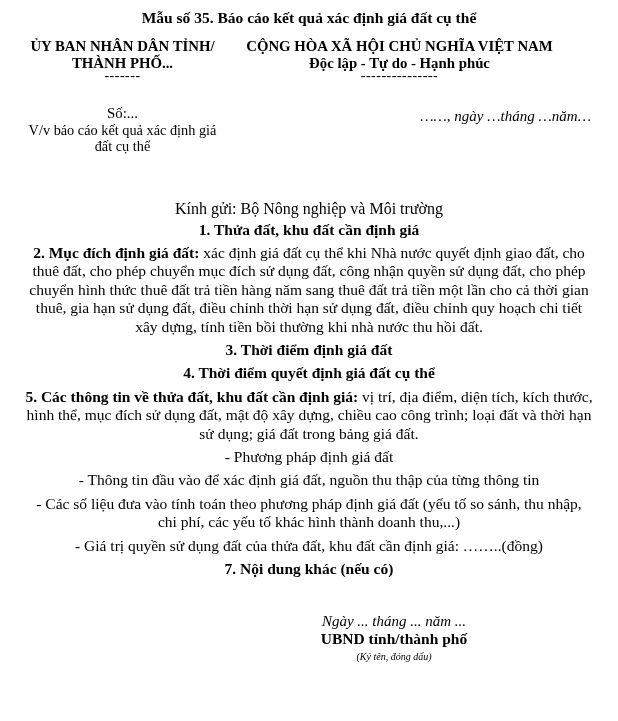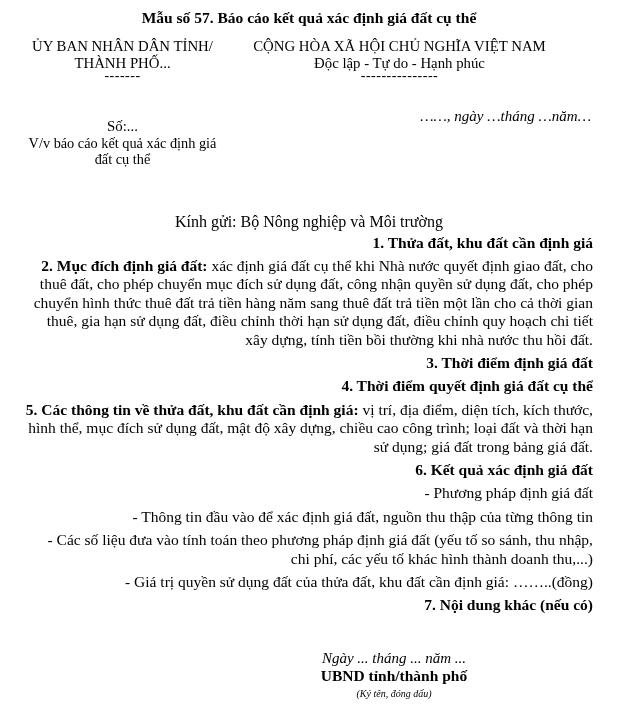--- a/index.html
+++ b/index.html
@@ -33,31 +33,31 @@
     width: 195px;
     text-align: center;
   }
   .hcol-right {
     flex: 1;
     text-align: center;
     padding-left: 10px;
     padding-right: 24px;
   }
   .org-line, .nat-line {
-    font-weight: normal;
+    font-weight: bold;
     font-size: 14.8px;
     line-height: 16.5px;
   }
   .divider {
     font-size: 14px;
     line-height: 10px;
     letter-spacing: 0.5px;
   }
   .number-line {
-    margin-top: 37px;
+    margin-top: 24px;
     font-size: 14.8px;
     line-height: 16.5px;
   }
   .subject {
     font-size: 14.3px;
     line-height: 16.5px;
   }
   .date-line {
     margin-top: 27px;
     margin-right: -22px;
@@ -72,21 +72,21 @@
     font-size: 16px;
     line-height: 19px;
   }
   .doc-body {
     margin-top: 3px;
   }
   .para {
     margin: 0 0 5px 0;
     font-size: 15.5px;
     line-height: 18.4px;
-    text-align: right;
+    text-align: center;
   }
   .para b {
     font-weight: bold;
   }
   .sig-block {
     margin: 34px 64px 0 auto;
     width: 270px;
     text-align: center;
   }
   .sig-date {
@@ -103,21 +103,21 @@
     font-style: italic;
     font-size: 10px;
     line-height: 18px;
   }
 </style>
 </head>
 <body>
 
 <div class="page">
 
-  <div class="form-title">Mẫu số 57. Báo cáo kết quả xác định giá đất cụ thể</div>
+  <div class="form-title">Mẫu số 35. Báo cáo kết quả xác định giá đất cụ thể</div>
 
   <div class="header-row">
     <div class="hcol-left">
       <div class="org-line">ỦY BAN NHÂN DÂN TỈNH/</div>
       <div class="org-line">THÀNH PHỐ...</div>
       <div class="divider">-------</div>
       <div class="number-line">Số:...</div>
       <div class="subject">V/v báo cáo kết quả xác định giá đất cụ thể</div>
     </div>
     <div class="hcol-right">
@@ -134,21 +134,20 @@
     <p class="para"><b>1. Thửa đất, khu đất cần định giá</b></p>
 
     <p class="para"><b>2. Mục đích định giá đất:</b><span> xác định giá đất cụ thể khi Nhà nước quyết định giao đất, cho thuê đất, cho phép chuyển mục đích sử dụng đất, công nhận quyền sử dụng đất, cho phép chuyển hình thức thuê đất trả tiền hàng năm sang thuê đất trả tiền một lần cho cả thời gian thuê, gia hạn sử dụng đất, điều chỉnh thời hạn sử dụng đất, điều chỉnh quy hoạch chi tiết xây dựng, tính tiền bồi thường khi nhà nước thu hồi đất.</span></p>
 
     <p class="para"><b>3. Thời điểm định giá đất</b></p>
 
     <p class="para"><b>4. Thời điểm quyết định giá đất cụ thể</b></p>
 
     <p class="para"><b>5. Các thông tin về thửa đất, khu đất cần định giá:</b><span> vị trí, địa điểm, diện tích, kích thước, hình thể, mục đích sử dụng đất, mật độ xây dựng, chiều cao công trình; loại đất và thời hạn sử dụng; giá đất trong bảng giá đất.</span></p>
 
-    <p class="para"><b>6. Kết quả xác định giá đất</b></p>
 
     <p class="para">- Phương pháp định giá đất</p>
     <p class="para">- Thông tin đầu vào để xác định giá đất, nguồn thu thập của từng thông tin</p>
     <p class="para">- Các số liệu đưa vào tính toán theo phương pháp định giá đất (yếu tố so sánh, thu nhập, chi phí, các yếu tố khác hình thành doanh thu,...)</p>
     <p class="para">- Giá trị quyền sử dụng đất của thửa đất, khu đất cần định giá: ……..(đồng)</p>
 
     <p class="para"><b>7. Nội dung khác (nếu có)</b></p>
   </div>
 
   <div class="sig-block">

